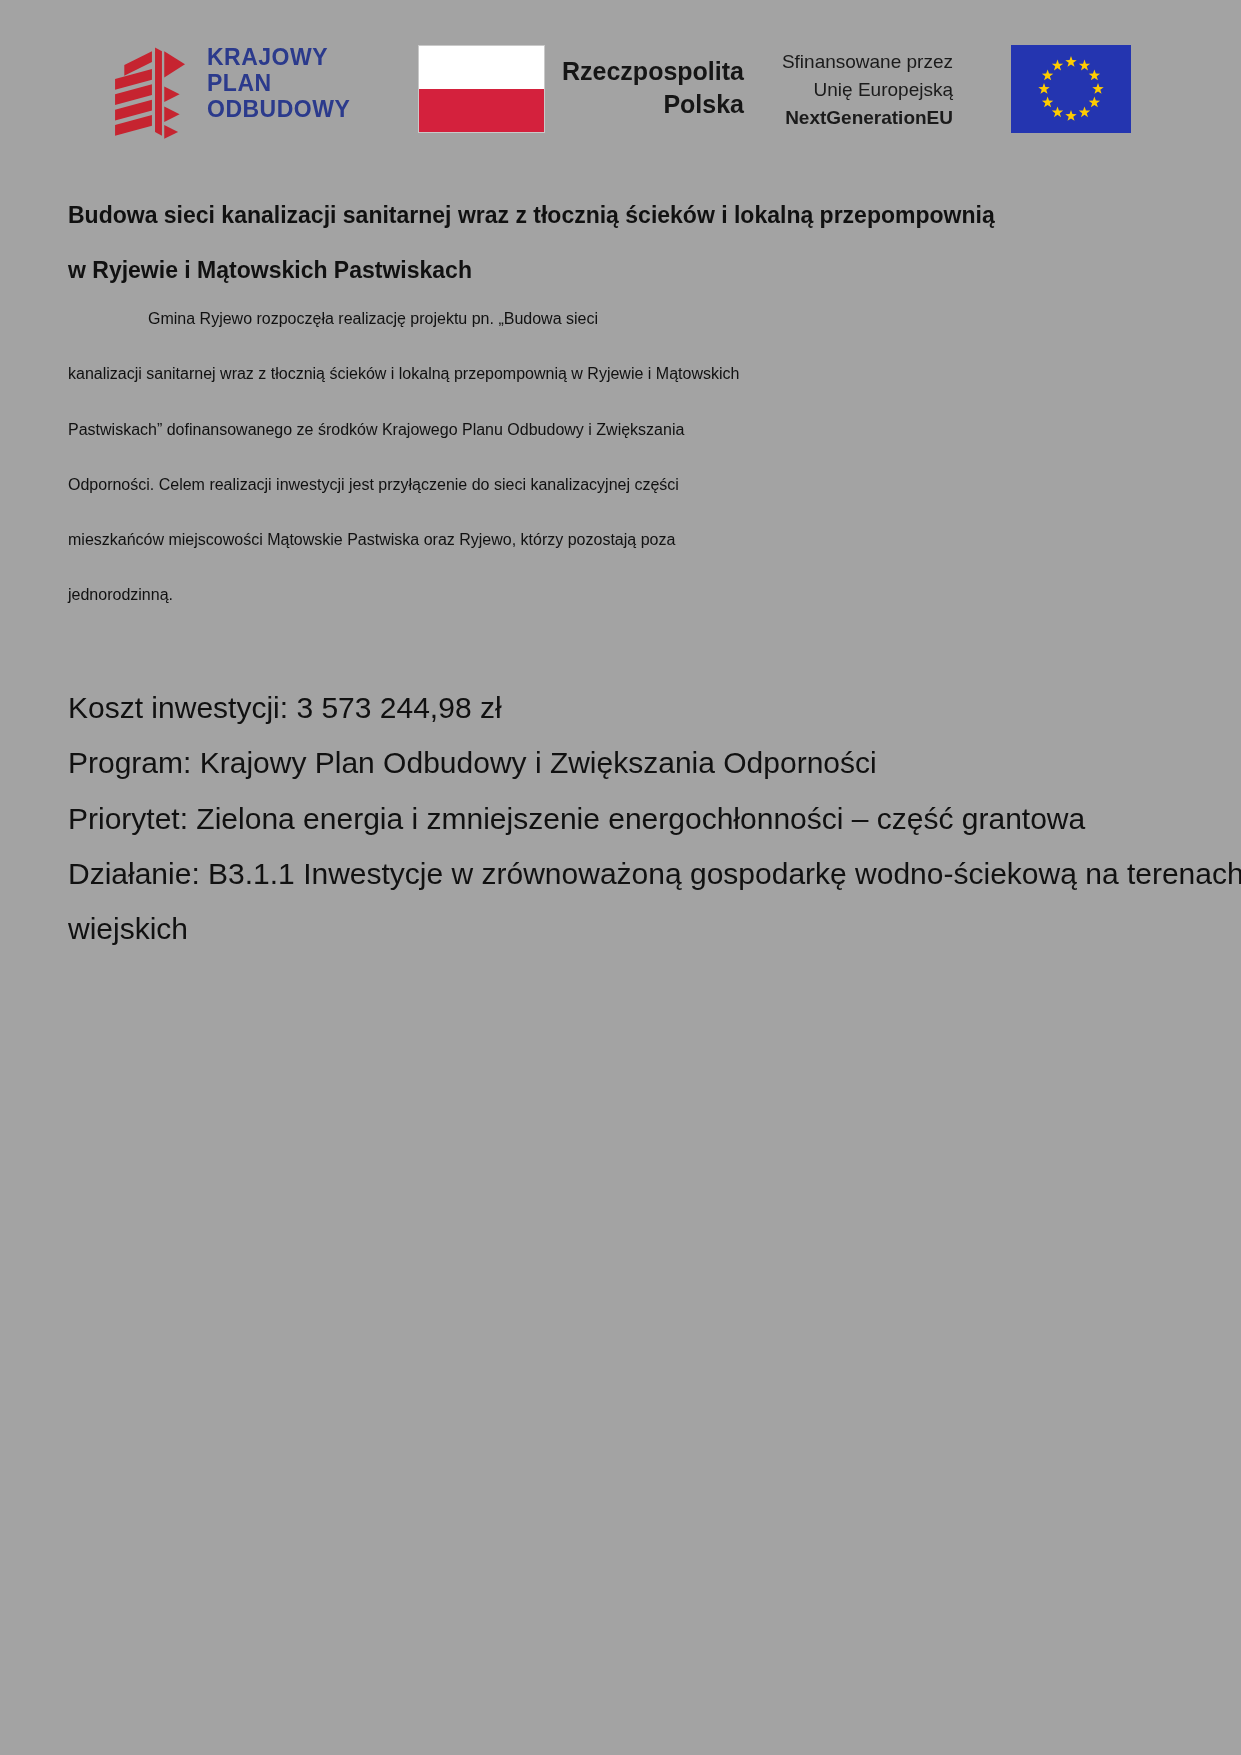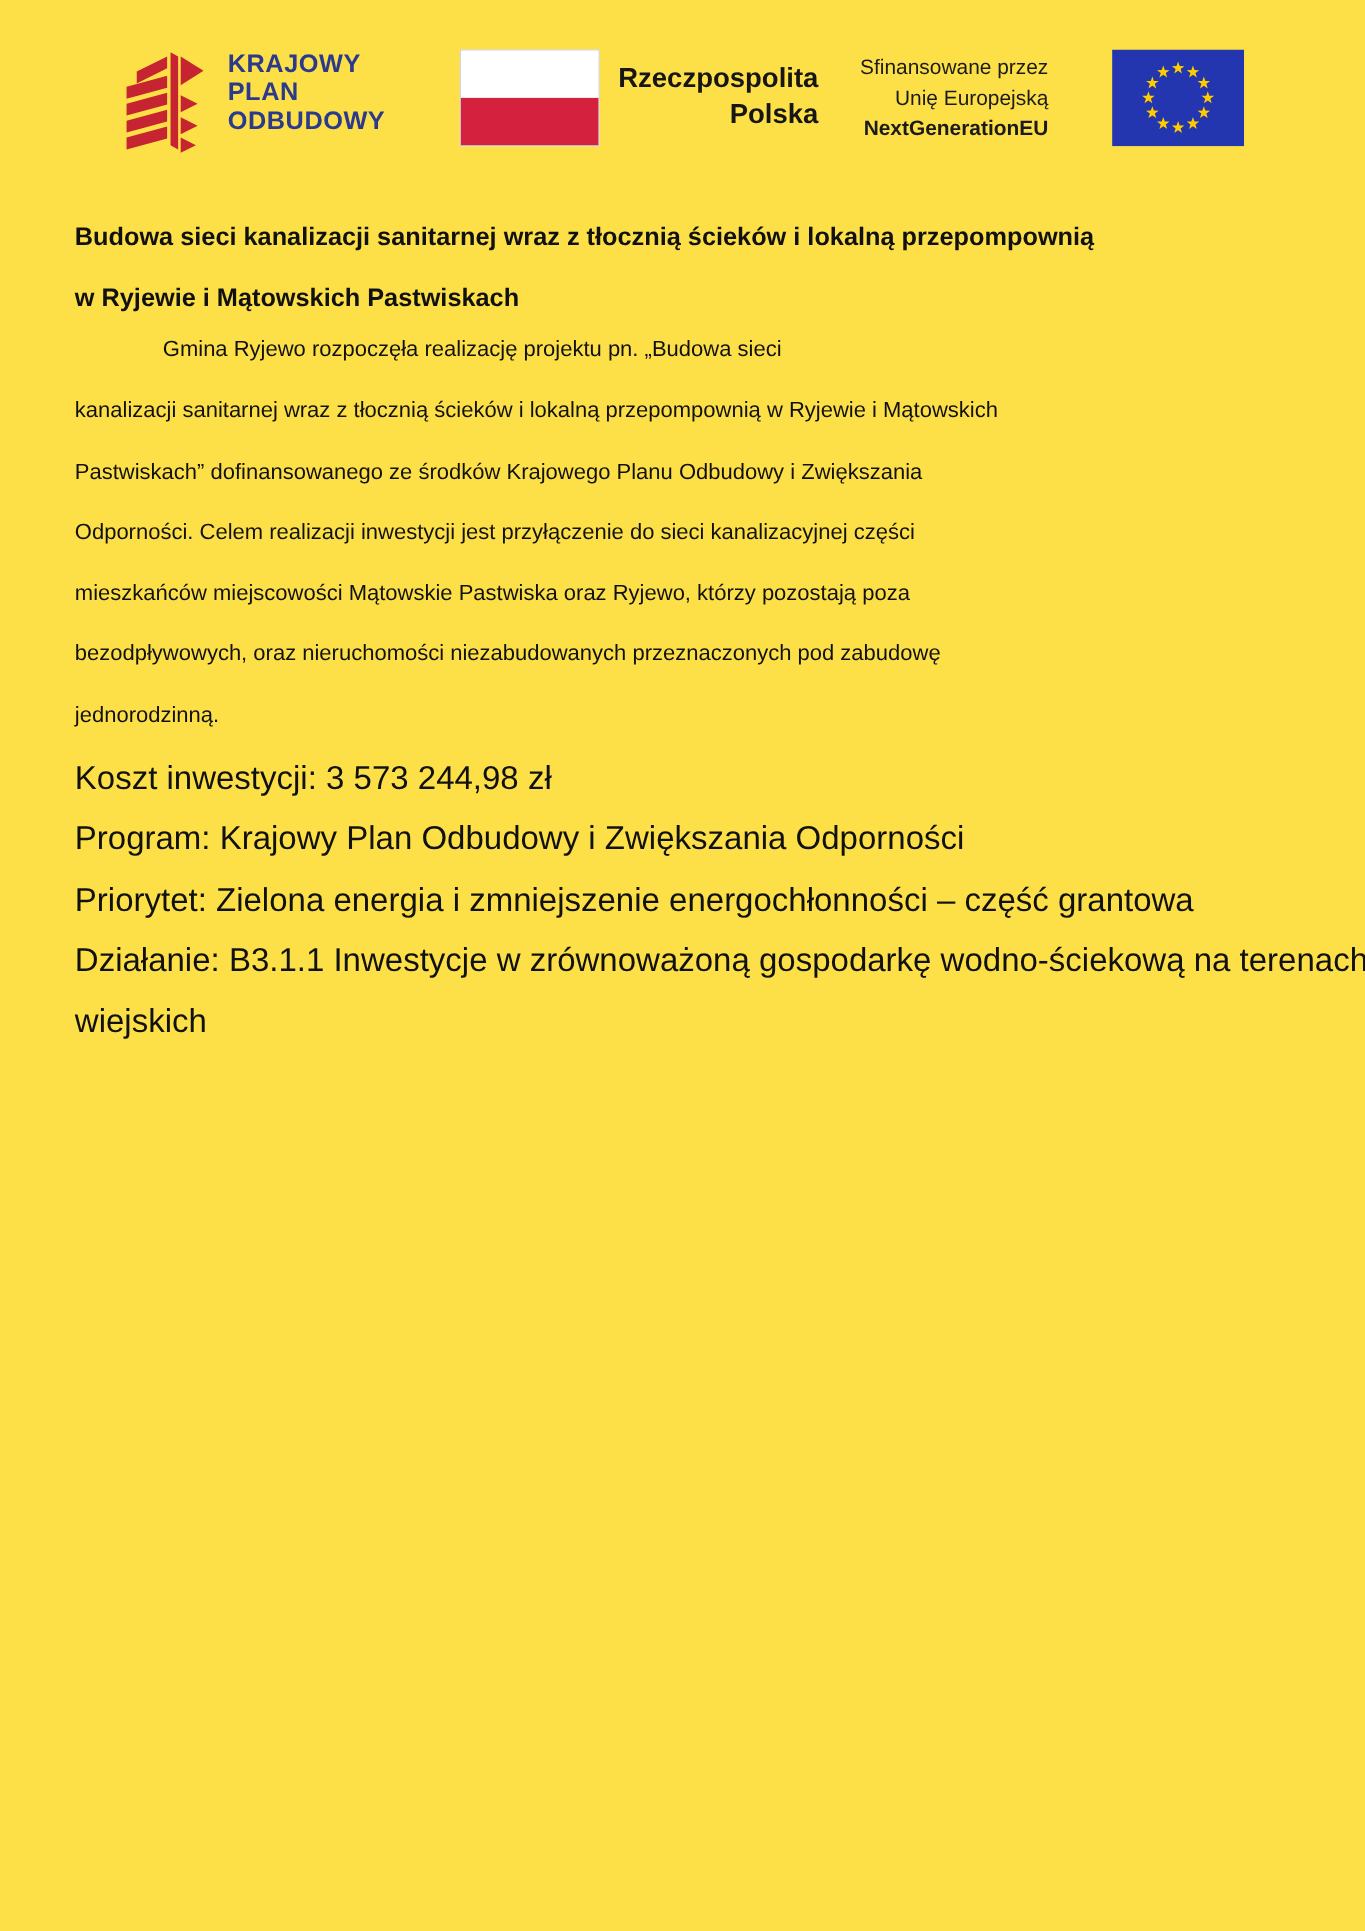--- a/index.html
+++ b/index.html
@@ -1,20 +1,20 @@
 <!DOCTYPE html>
 <html><head>
 <meta charset="utf-8">
 <style>
   html,body{margin:0;padding:0;background:#888;}
   .page{
     position:relative;
     width:1241px;height:1755px;
     margin:0 auto;
-    background:#fde047;
+    background:#a3a3a3;
     font-family:"Liberation Sans","DejaVu Sans",sans-serif;
     color:#111;
     overflow:hidden;
   }
   
   .kpo-icon{position:absolute;left:112px;top:45px;width:73px;height:94px;}
   .kpo-text{
     position:absolute;left:207px;top:44px;
     font-size:23px;font-weight:bold;line-height:26px;
     letter-spacing:.5px;color:#2B3A8C;white-space:nowrap;
@@ -30,21 +30,21 @@
     font-size:25px;font-weight:bold;line-height:33px;color:#161616;white-space:nowrap;text-align:right;
   }
   .eu-text{
     position:absolute;left:690px;top:48px;width:263px;
     text-align:right;font-size:19px;line-height:28px;color:#1b1b1b;white-space:nowrap;
   }
   .eu-text .bold{font-weight:bold;}
   .eu-flag{position:absolute;left:1011px;top:45px;width:120px;height:88px;}
   
   .doc-title{position:absolute;left:68px;top:182px;font-size:23px;font-weight:bold;}
-  .paragraph{position:absolute;left:68px;top:285px;font-size:20px;}
+  .paragraph{position:absolute;left:68px;top:285px;font-size:16px;}
   .paragraph .line.indent{padding-left:80px;}
   .details{position:absolute;left:68px;top:674px;font-size:30px;font-weight:normal;}
   .line{line-height:43.3px;height:43.3px;white-space:nowrap;margin-top:12px;}
 </style>
 </head>
 <body>
 
 <div class="page">
 
   <div>
@@ -106,21 +106,20 @@
     <div class="line">Budowa sieci kanalizacji sanitarnej wraz z tłocznią ścieków i lokalną przepompownią</div>
     <div class="line">w Ryjewie i Mątowskich Pastwiskach</div>
   </div>
 
   <div class="paragraph">
     <div class="line indent">Gmina Ryjewo rozpoczęła realizację projektu pn. „Budowa sieci</div>
     <div class="line">kanalizacji sanitarnej wraz z tłocznią ścieków i lokalną przepompownią w Ryjewie i Mątowskich</div>
     <div class="line">Pastwiskach” dofinansowanego ze środków Krajowego Planu Odbudowy i Zwiększania</div>
     <div class="line">Odporności. Celem realizacji inwestycji jest przyłączenie do sieci kanalizacyjnej części</div>
     <div class="line">mieszkańców miejscowości Mątowskie Pastwiska oraz Ryjewo, którzy pozostają poza</div>
-    <div class="line">bezodpływowych, oraz nieruchomości niezabudowanych przeznaczonych pod zabudowę</div>
     <div class="line">jednorodzinną.</div>
   </div>
 
   <div class="details">
     <div class="line">Koszt inwestycji: 3 573 244,98 zł</div>
     <div class="line">Program: Krajowy Plan Odbudowy i Zwiększania Odporności</div>
     <div class="line">Priorytet: Zielona energia i zmniejszenie energochłonności – część grantowa</div>
     <div class="line">Działanie: B3.1.1 Inwestycje w zrównoważoną gospodarkę wodno-ściekową na terenach</div>
     <div class="line">wiejskich</div>
   </div>

